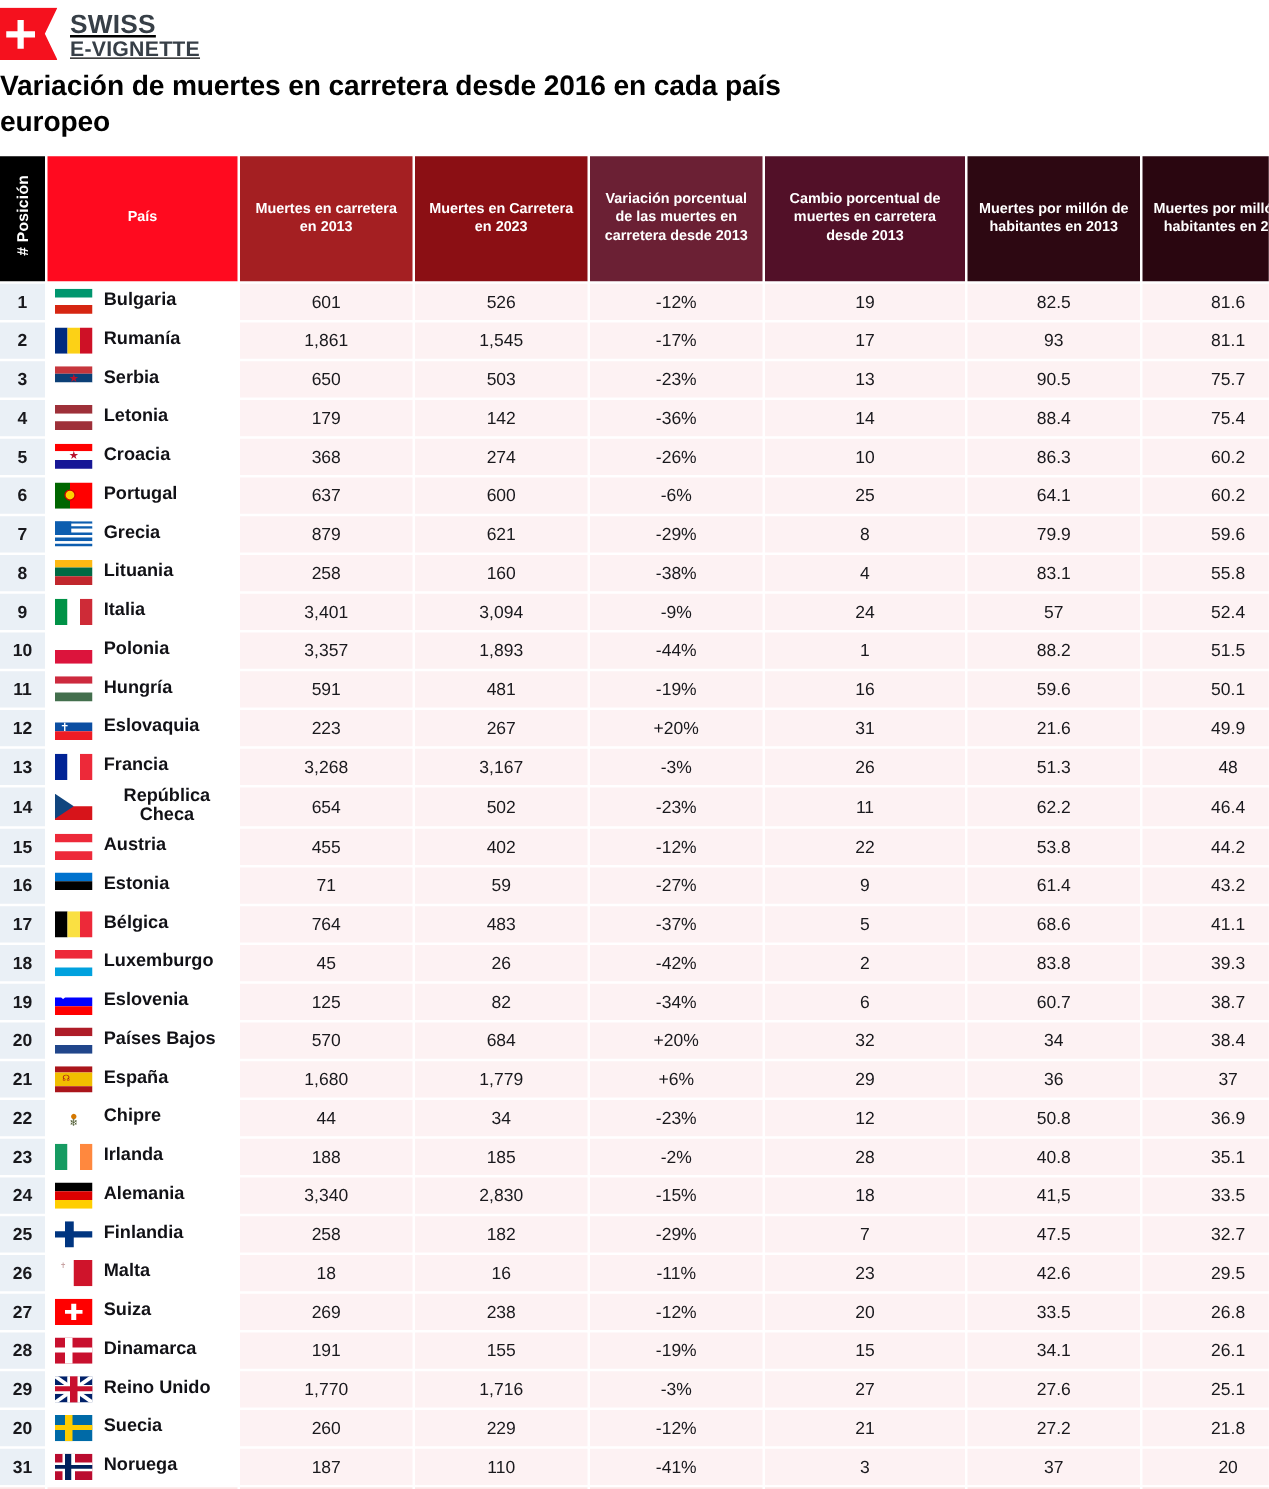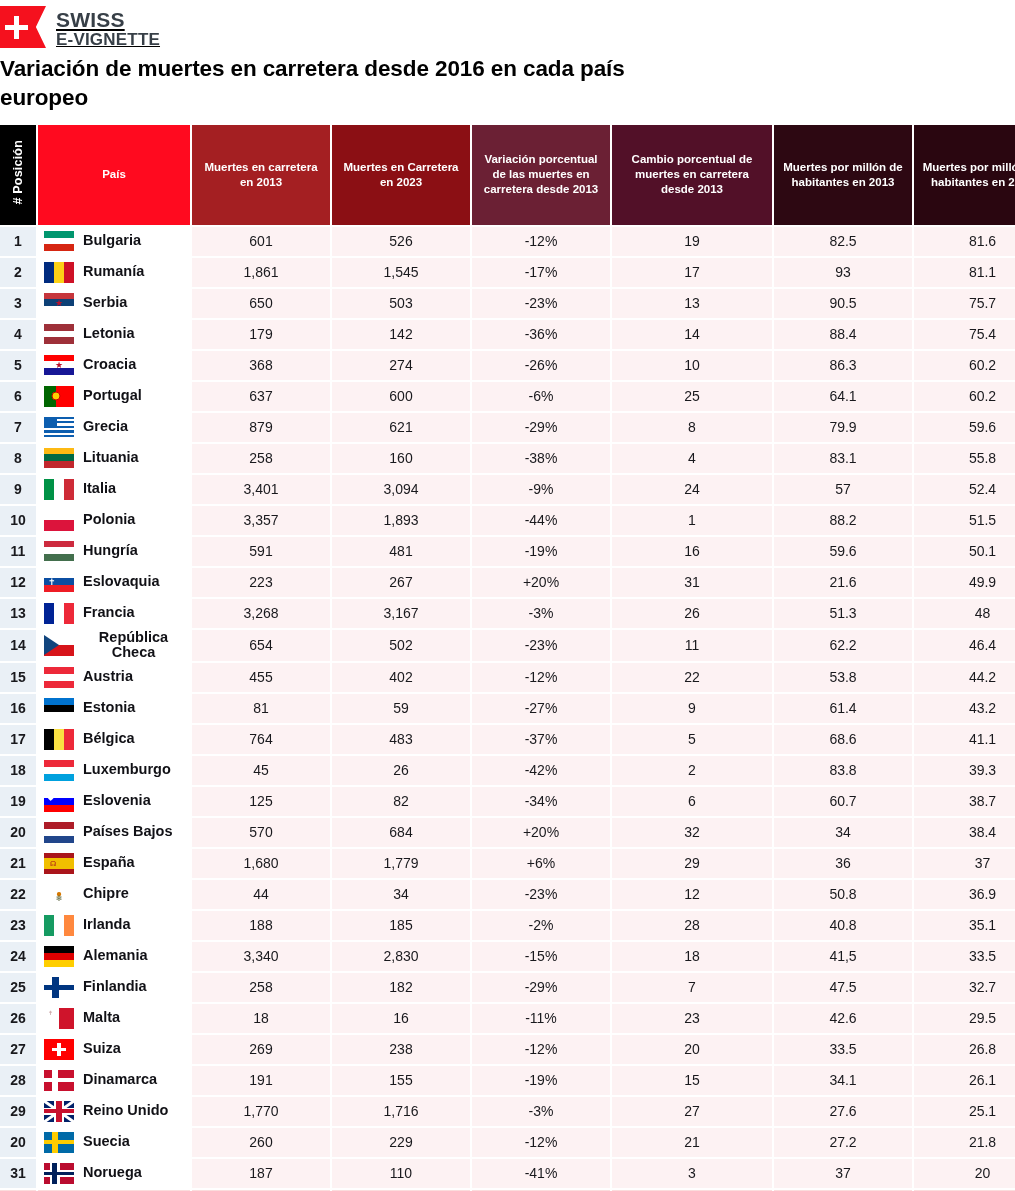--- a/index.html
+++ b/index.html
@@ -450,21 +450,21 @@
         <td class="country">
           <div class="country-inner">
             <span class="flag">
               <div class="fh" style="background:#0072ce;top:0%;height:33.3%"></div>
               <div class="fh" style="background:#000;top:33.3%;height:33.4%"></div>
               <div class="fh" style="background:#fff;top:66.6%;height:33.4%"></div>
             </span>
             <span class="cname">Estonia</span>
           </div>
         </td>
-        <td class="num">81</td>
+        <td class="num">71</td>
         <td class="num">59</td>
         <td class="num">-27%</td>
         <td class="num">9</td>
         <td class="num">61.4</td>
         <td class="num">43.2</td>
       </tr>
       <tr>
         <td class="pos">17</td>
         <td class="country">
           <div class="country-inner">

